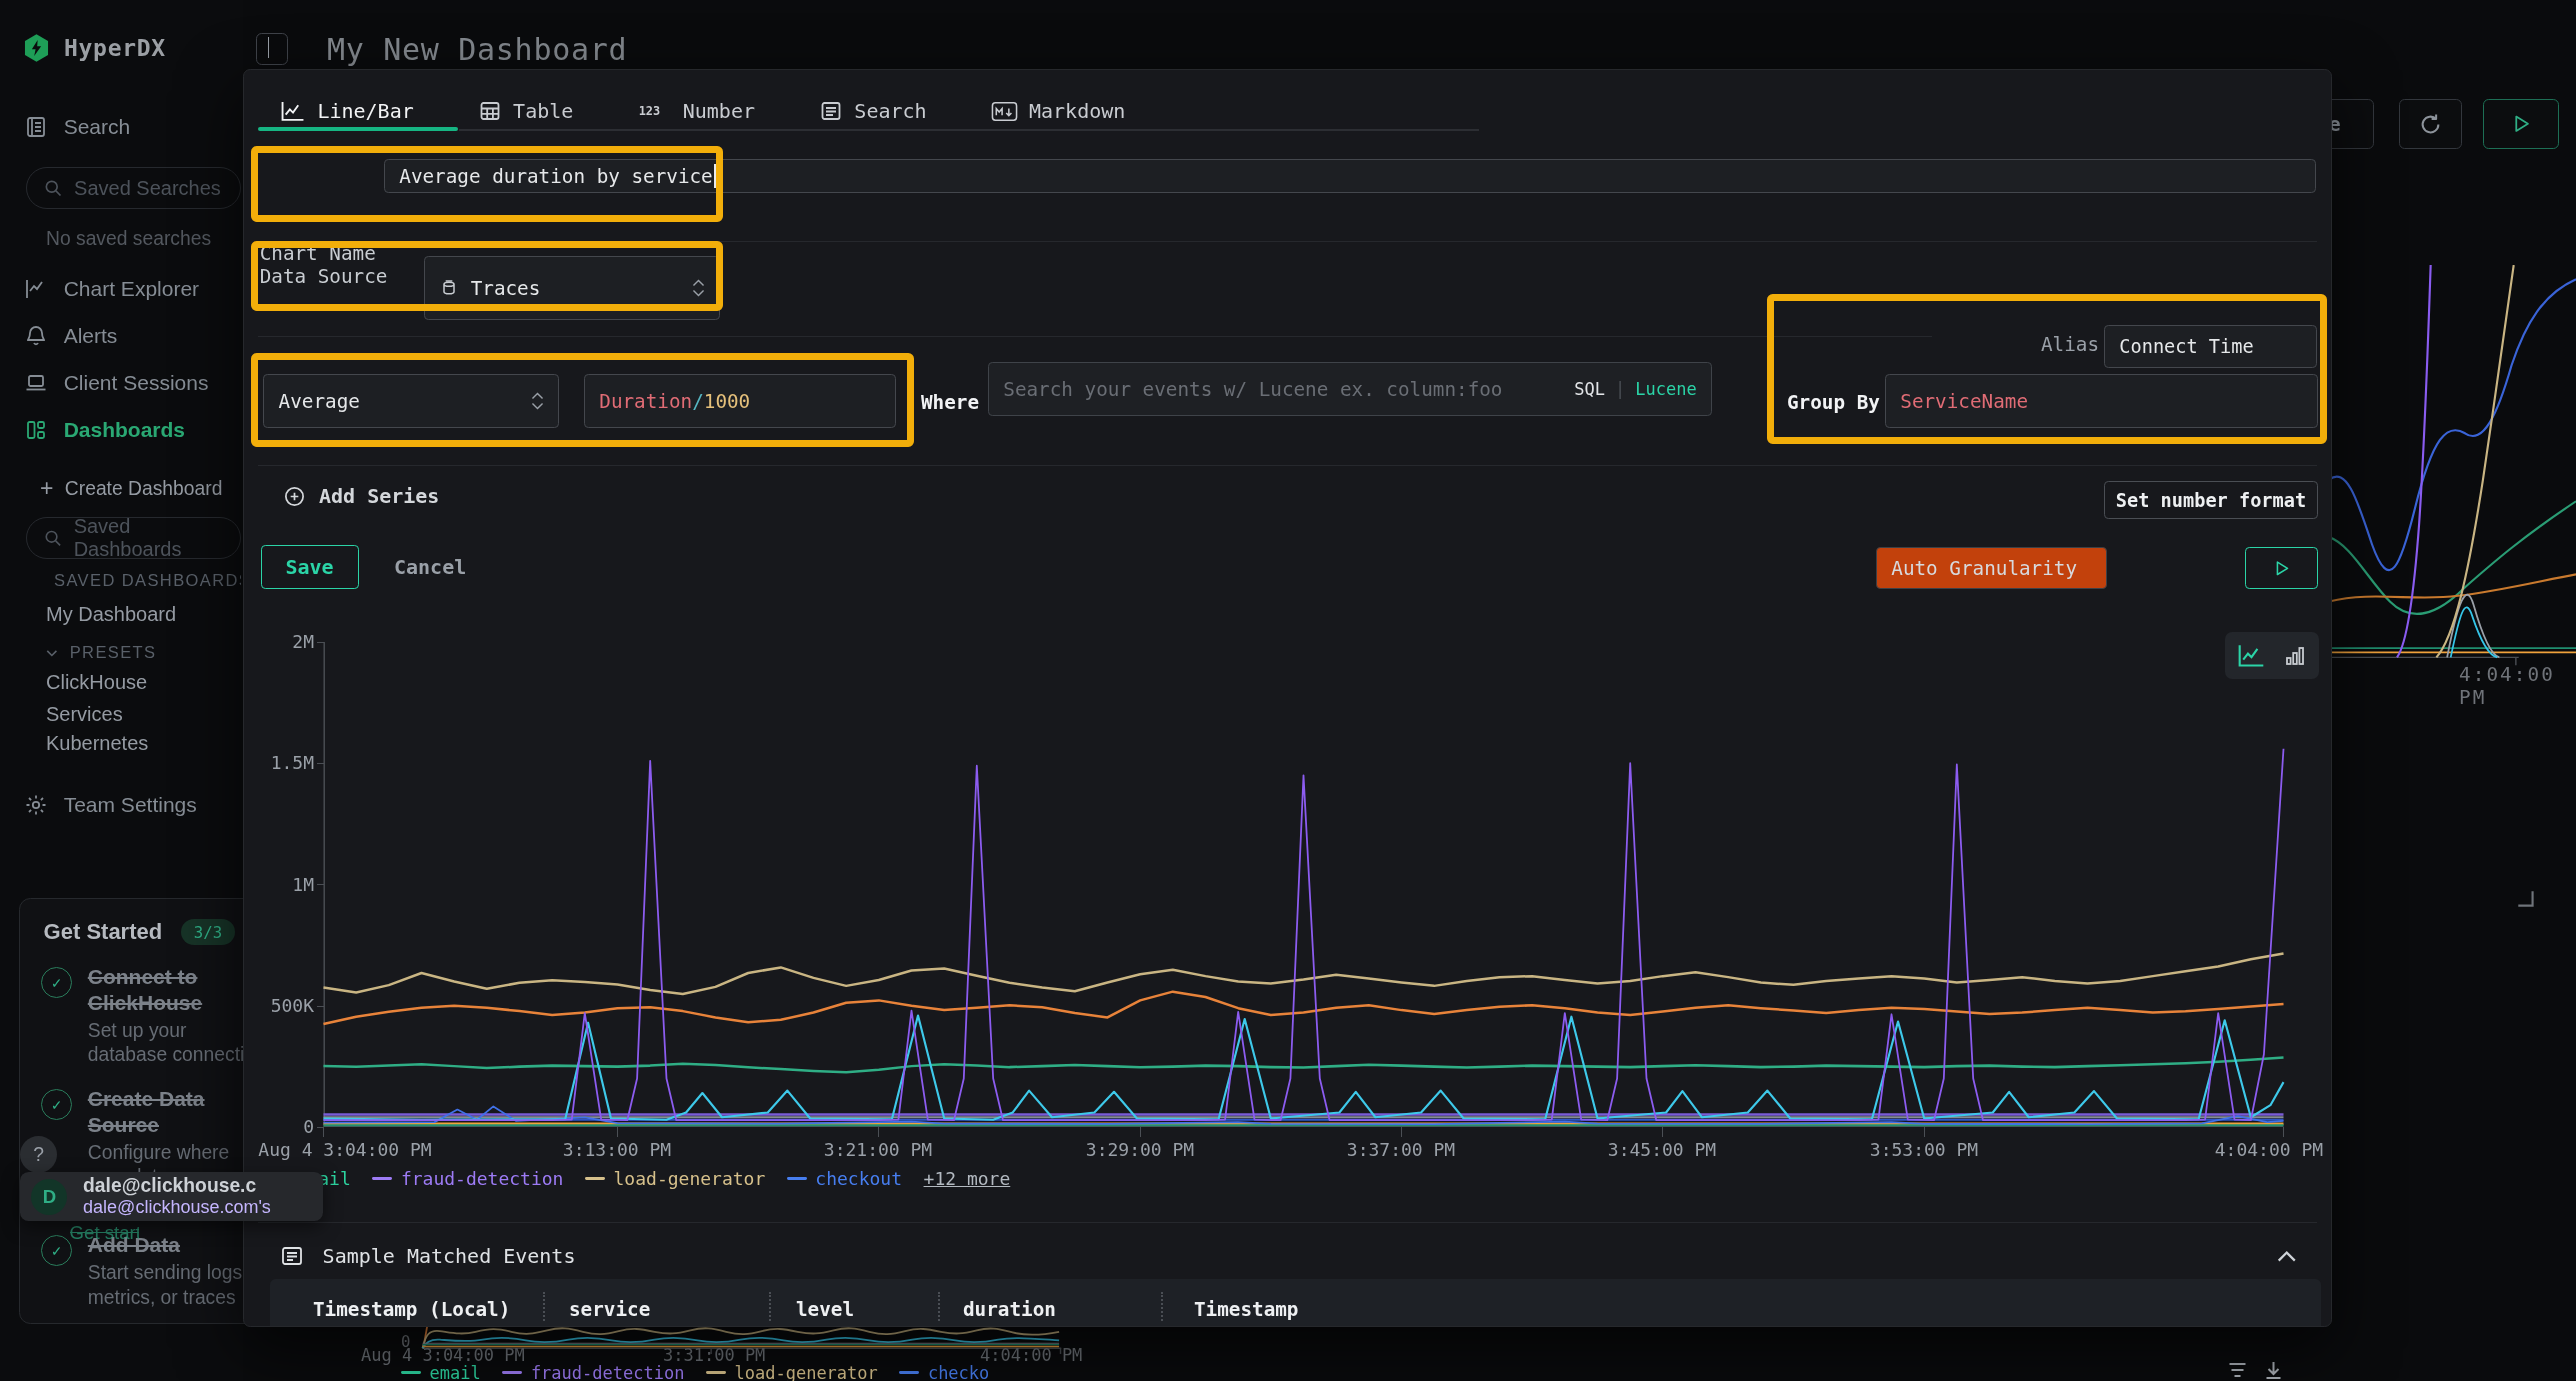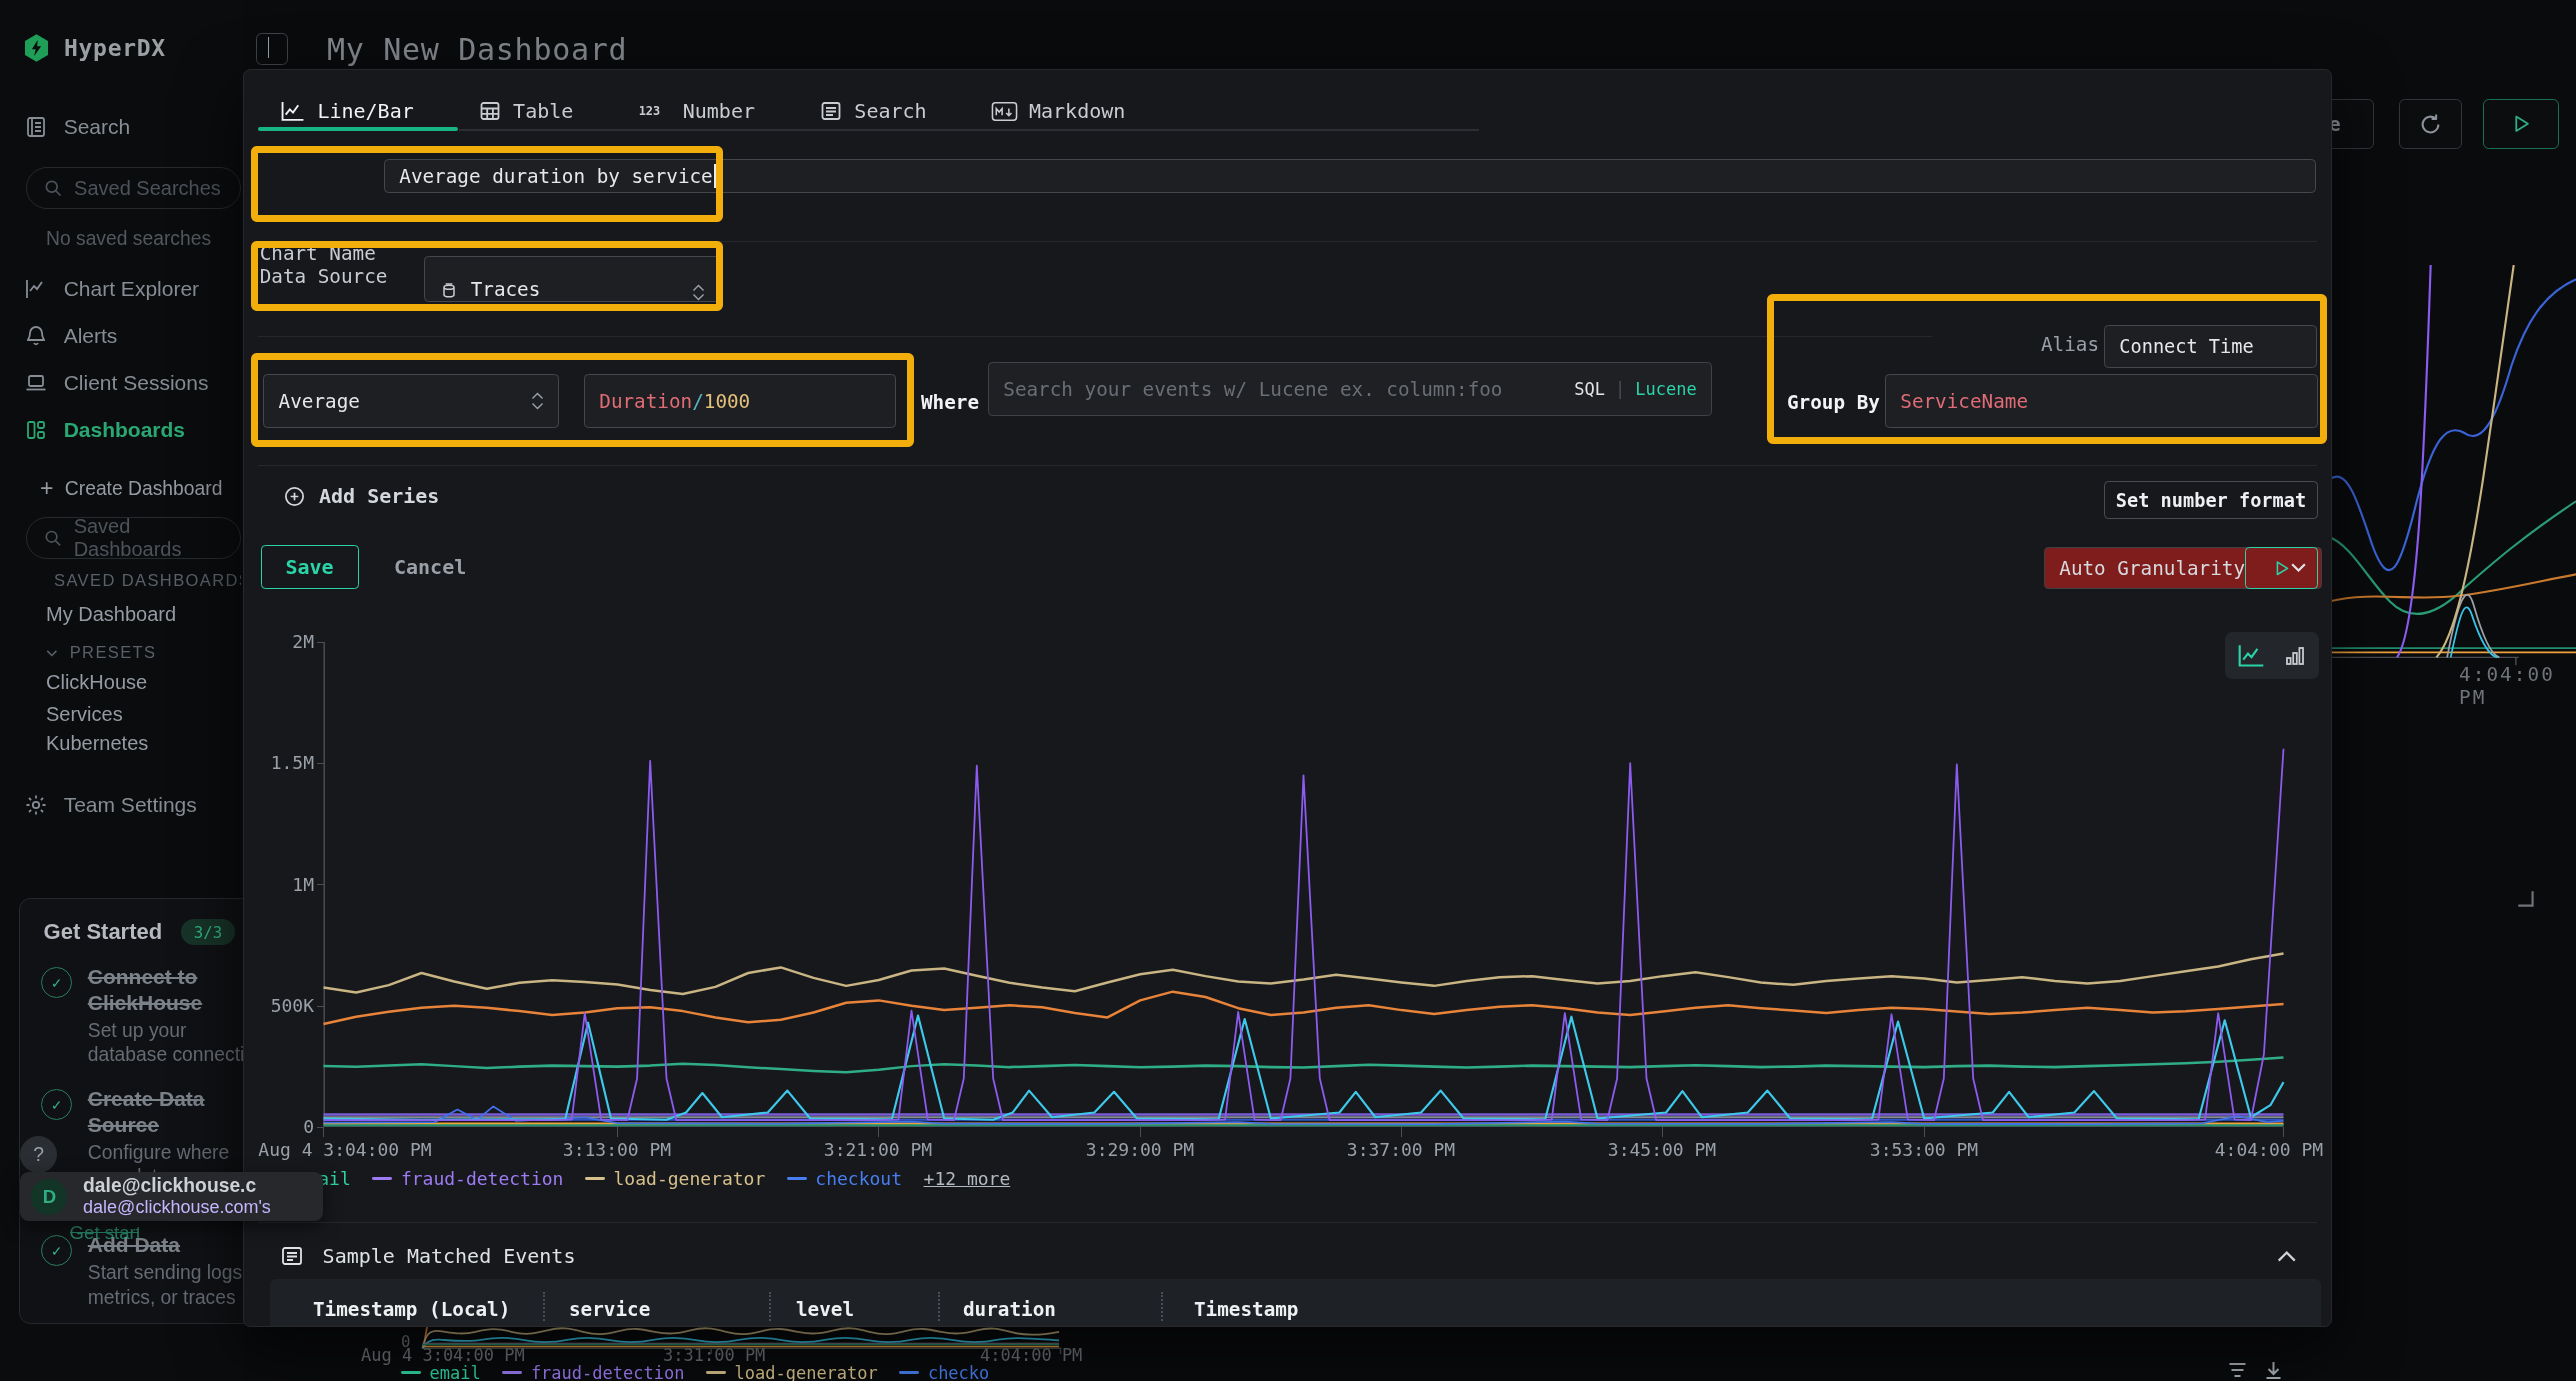--- a/index.html
+++ b/index.html
@@ -322,21 +322,21 @@
     <div class="abs" style="left:14.3px;top:57px;width:200px;height:4.3px;background:#16b583;border-radius:2.1px;"></div>
 
     <div class="lbl" style="left:15.7px;top:172px;">Chart Name</div>
     <div class="inp" style="left:140px;top:89px;width:1932px;height:34px;top:89px;">
       <span>Average duration by service</span>
         <span class="cursor"></span>
     </div>
     <div class="hr" style="left:14.3px;top:171px;width:2059px;"></div>
 
     <div class="lbl" style="left:15.7px;top:195px;">Data Source</div>
-    <div class="inp" style="left:180px;top:186px;width:296px;height:46px;gap:11.4px;align-items:flex-end;">
+    <div class="inp" style="left:180px;top:186px;width:296px;height:64px;gap:11.4px;">
       <svg width="20" height="20" viewBox="0 0 24 24" fill="none" stroke="#c9cdd2" stroke-width="1.8">
         <path d="M6 7.5 C6 6 8.7 5 12 5 s6 1 6 2.5 M6 7.5 v9 C6 18 8.7 19 12 19 s6-1 6-2.5 v-9 M6 7.5 C6 9 8.7 10 12 10 s6-1 6-2.5"></path>
         <path d="M8 3.5 h8"></path>
       </svg>
       <span>Traces</span>
       <span class="chev2">
         <svg width="13" height="7.9" viewBox="0 0 18 11" fill="none" stroke="#9aa0a8" stroke-width="2">
             <path d="M2 9 L9 2 L16 9"></path>
           </svg>
         <svg width="13" height="7.9" viewBox="0 0 18 11" fill="none" stroke="#9aa0a8" stroke-width="2">
@@ -386,21 +386,21 @@
       <svg width="23" height="23" viewBox="0 0 24 24" fill="none" stroke="#d4d7db" stroke-width="1.8">
           <circle cx="12" cy="12" r="9"></circle>
           <path d="M12 8v8M8 12h8"></path>
         </svg>
       <span class="mono" style="color:#d4d7db;font-weight:bold;font-size:20px;">Add Series</span>
     </div>
     <div class="btn-outline mono" style="left:1860px;top:411px;width:214px;height:38px;font-size:18.6px;">Set number format</div>
 
     <div class="btn-outline mono" style="left:16.5px;top:475px;width:98px;height:44px;border-color:#2bd4a7;color:#2bd4a7;font-size:20px;">Save</div>
     <div class="abs mono" style="left:150px;top:485px;color:#9aa0a8;font-weight:bold;font-size:20px;cursor:pointer;">Cancel</div>
-    <div class="inp mono" style="left:1800px;top:477px;width:278px;height:42px;background:#7f1d1d;border-color:#3c4046;gap:14.3px;">
+    <div class="inp mono" style="left:1632px;top:477px;width:231px;height:42px;background:#c2410c;border-color:#3c4046;gap:14.3px;">
       <span style="color:#d7dade;">Auto Granularity</span>
       <svg style="margin-left:auto;" width="17" height="11.4" viewBox="0 0 24 16" fill="none" stroke="#e3e5e8" stroke-width="3">
           <path d="M3 3 L12 12 L21 3"></path>
         </svg>
     </div>
     <div class="btn-outline" style="left:2001px;top:477px;width:73px;height:42px;border-color:#2bd4a7;">
       <svg width="18.6" height="18.6" viewBox="0 0 24 24" fill="none" stroke="#2bd4a7" stroke-width="2">
           <path d="M7 4l13 8-13 8z" stroke-linejoin="round"></path>
         </svg>
     </div>

